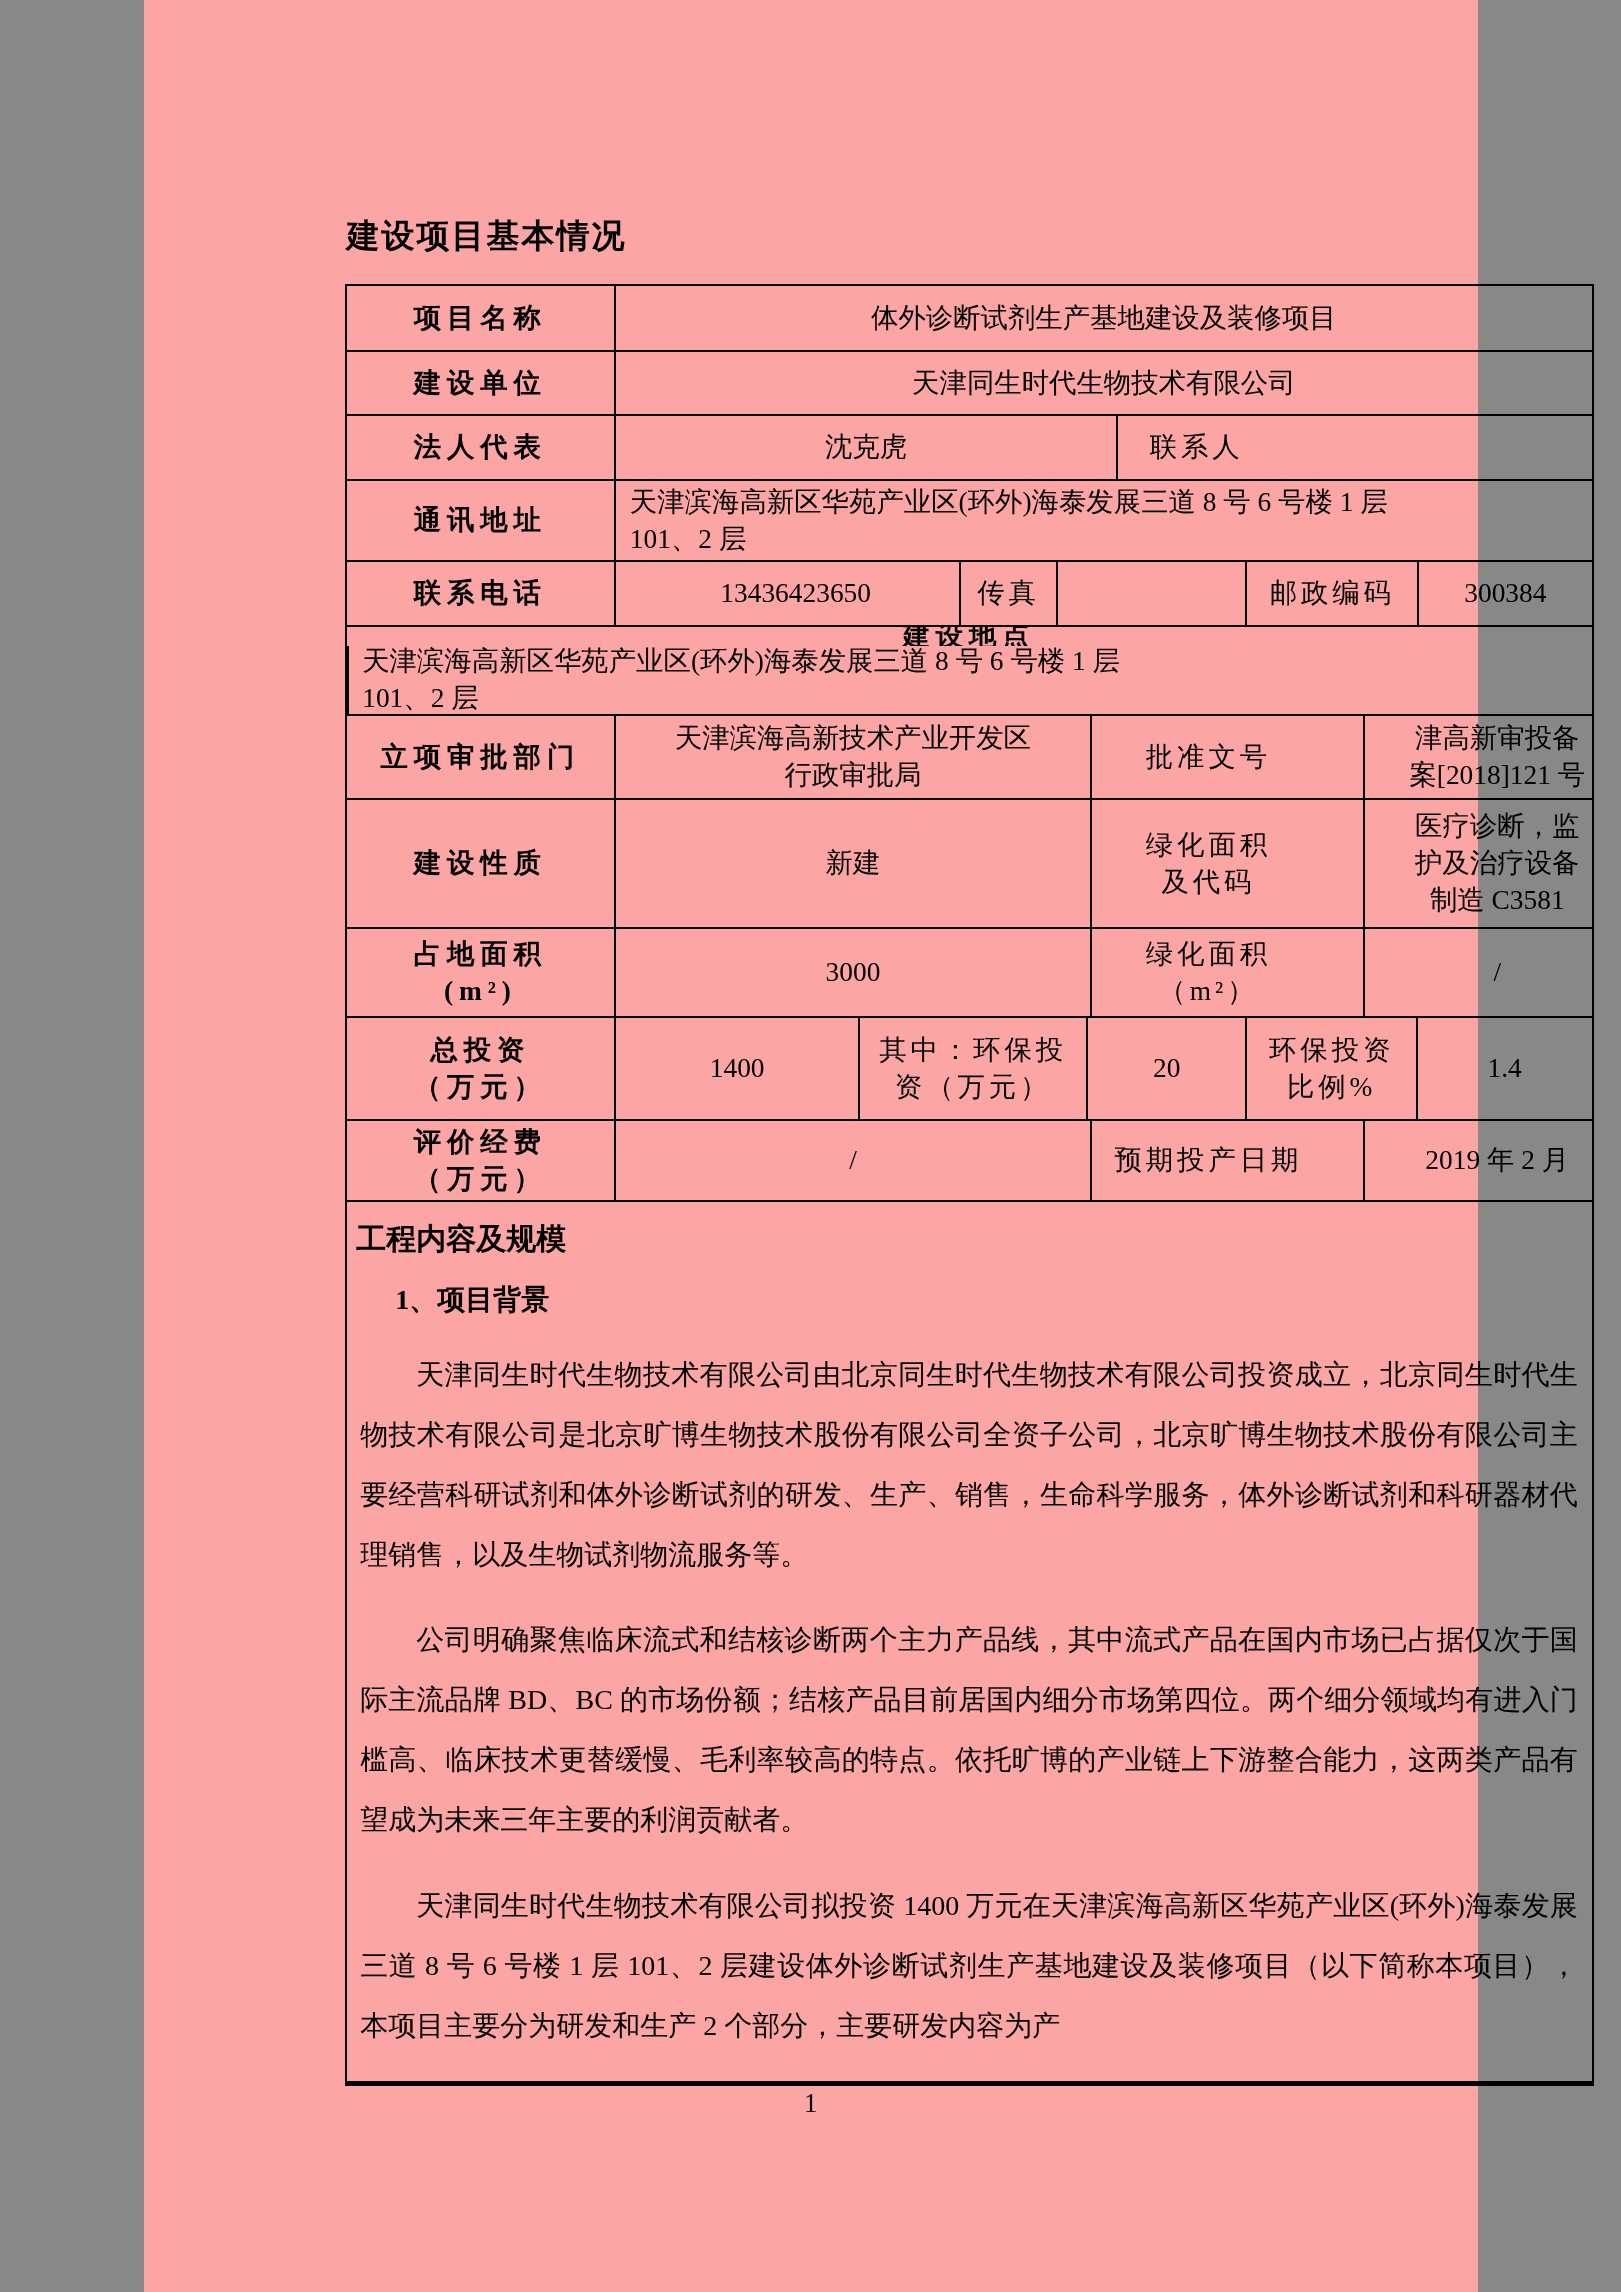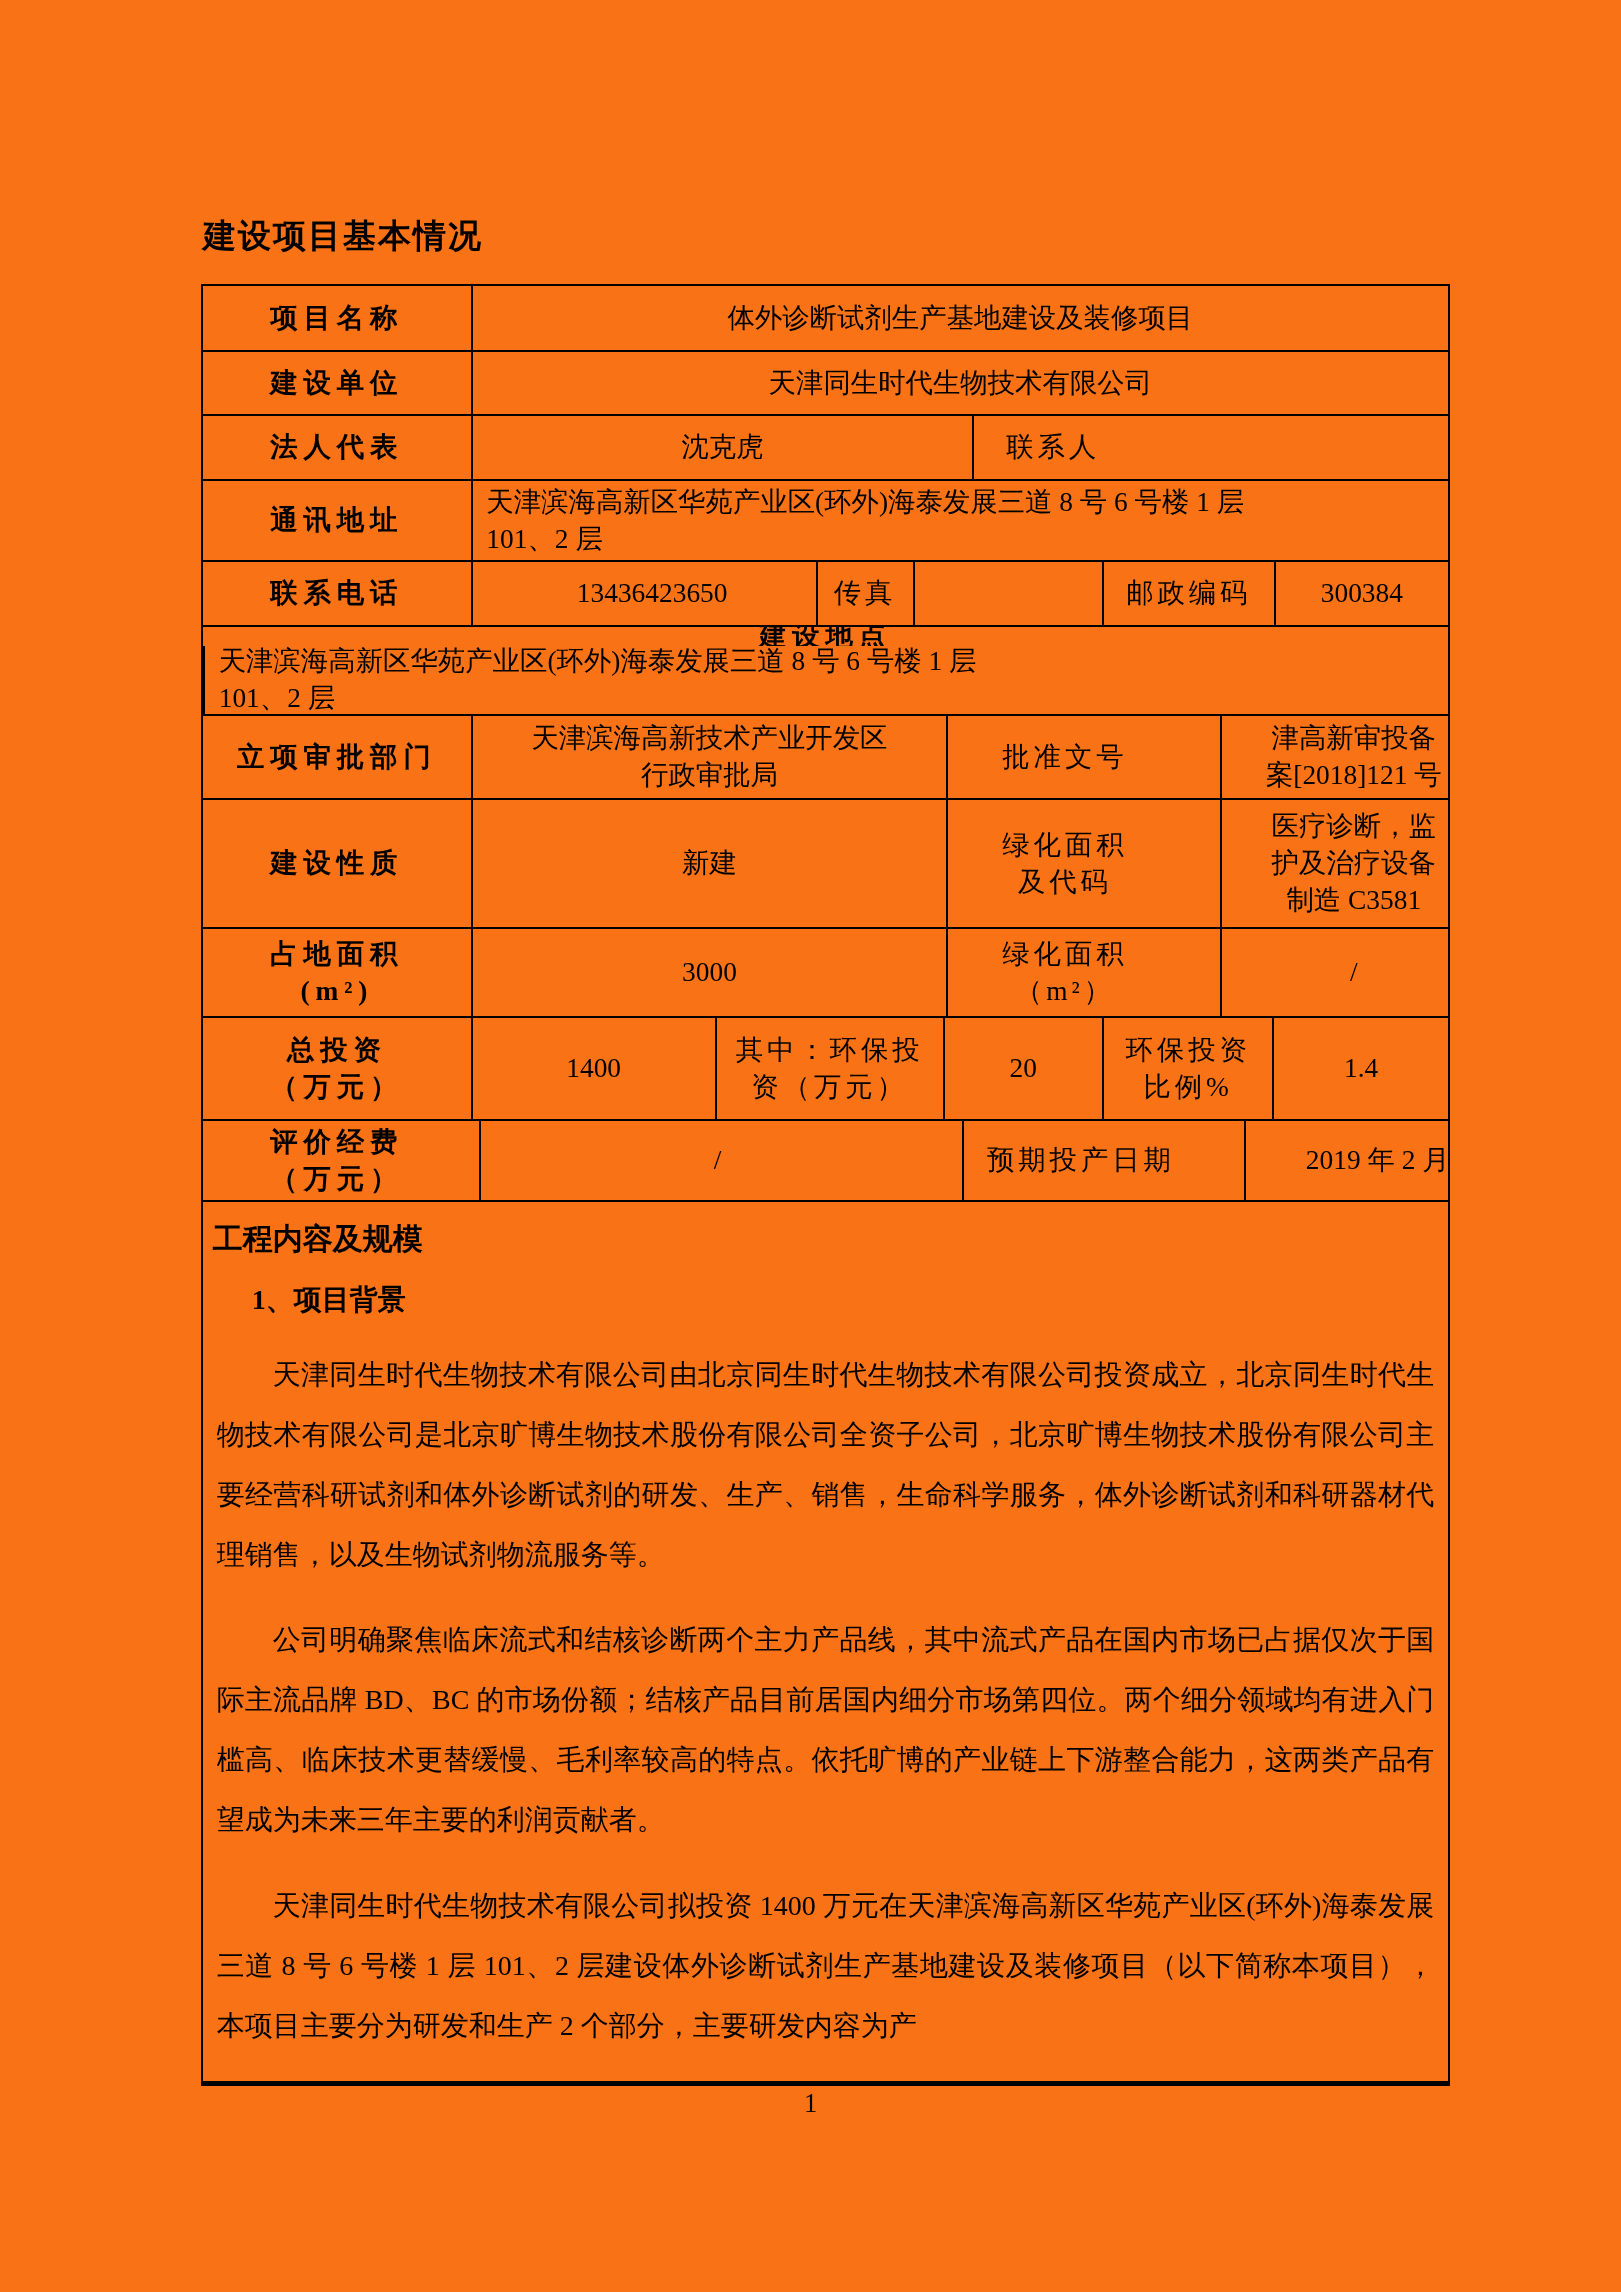--- a/index.html
+++ b/index.html
@@ -1,21 +1,21 @@
 <!DOCTYPE html>
 <html><head>
 <meta charset="utf-8">
 <style>
   * { margin:0; padding:0; box-sizing:border-box; }
   html,body { background:#888; }
   .page {
     position:relative;
-    width:1621px; height:2293px;
+    width:1334px; height:2293px;
     margin:0 auto;
-    background:#f97316;
+    background:#fca5a5;
     color:#000;
     font-family:"Liberation Serif","DejaVu Serif",serif;
   }
   .doc-title {
     position:absolute;
     left:203px; top:214px;
     font-size:33px;
     font-weight:bold;
     letter-spacing:2px;
   }
@@ -47,21 +47,21 @@
   .w-v1 { flex:0 0 40.3%; } .w-c1 { flex:0 0 12.8%; } .w-c2 { flex:0 0 25.4%; }
   .w-ph { flex:0 0 27.7%;padding-left:22px; } .w-fax { flex:0 0 7.8%; } .w-faxv { flex:0 0 15.2%; }
   .w-post { flex:0 0 13.8%; } .w-postv { flex:0 0 14.0%; }
   .w-apv { flex:0 0 38.2%; } .w-apl { flex:0 0 18.9%; } .w-apv2 { flex:0 0 21.4%;margin-left:38px; }
   .w-inv { flex:0 0 19.6%; } .w-env { flex:0 0 18.3%; } .w-envv { flex:0 0 12.8%; }
   .w-rat { flex:0 0 13.7%; } .w-ratv { flex:0 0 14.1%; }
   
   .h1 { height:66px; } .h2 { height:64px; } .h3 { height:65px; }
   .h4 { height:81px; } .h5 { height:65px; } .h6 { height:89px;flex-direction:column; }
   .h7 { height:84px; } .h8 { height:129px; } .h9 { height:89px; }
-  .h10 { height:103px; } .h11 { height:81px;gap:8px; }
+  .h10 { height:103px; } .h11 { height:81px; }
   
   .content-section {
     padding:15.7px 9.8px 25.5px 9.8px;
     min-height:843px;
   }
   .sec-heading {
     font-size:30px; font-weight:bold; line-height:41px;
   }
   .sec-subheading {
     font-size:28px; font-weight:bold; line-height:39px;

